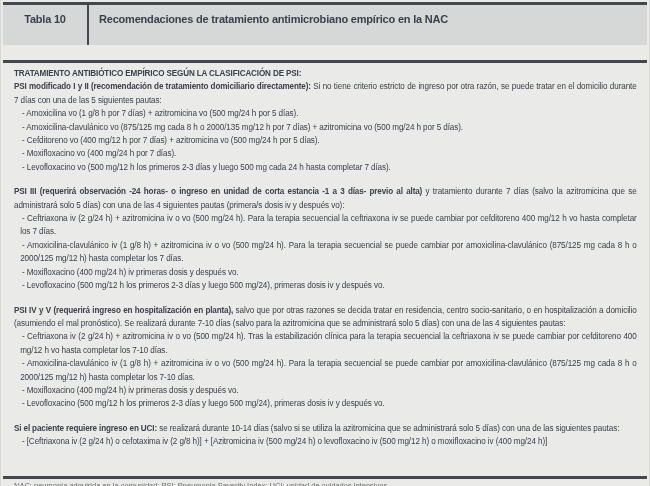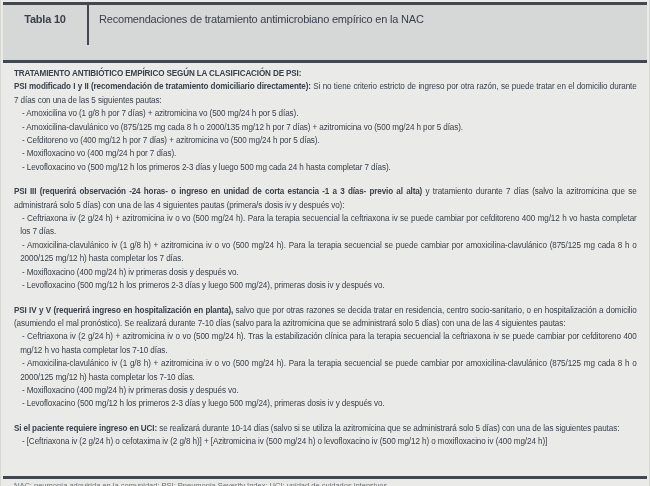--- a/index.html
+++ b/index.html
@@ -19,37 +19,37 @@
     position:absolute;left:0;top:0;width:650px;height:486px;
     background:var(--body-bg);
     border-left:1px solid #d7d7d3;border-right:1px solid #d7d7d3;
     box-sizing:border-box;
   }
   .rule{position:absolute;left:2px;right:2px;height:3px;background:var(--border);}
   .rule.top{top:2px;}
   .rule.mid{top:60px;}
   .rule.bottom{top:476px;}
   .header{
-    position:absolute;left:2px;right:2px;top:5px;height:55px;
+    position:absolute;left:2px;right:2px;top:5px;height:40px;
     background:var(--header-bg);
   }
   .label-cell{
     position:absolute;left:0;top:0;width:84px;height:100%;
     display:flex;justify-content:center;
     padding-top:8px;box-sizing:border-box;
     font-weight:bold;font-size:11px;color:var(--text);
     letter-spacing:-0.2px;
   }
   .vdivider{
     position:absolute;left:84px;top:0;width:2px;height:40px;
     background:var(--border);
   }
   .title{
     position:absolute;left:96px;top:8px;right:10px;
-    font-weight:normal;font-size:11px;color:var(--text);
+    font-weight:bold;font-size:11px;color:var(--text);
     letter-spacing:-0.2px;
   }
   .bodytext{
     position:absolute;left:13px;top:67px;
     width:706px;
     transform:scaleX(0.882);transform-origin:0 0;
     font-size:9.2px;line-height:13.4px;color:var(--text);
     text-align:justify;
     letter-spacing:-0.1px;
   }

